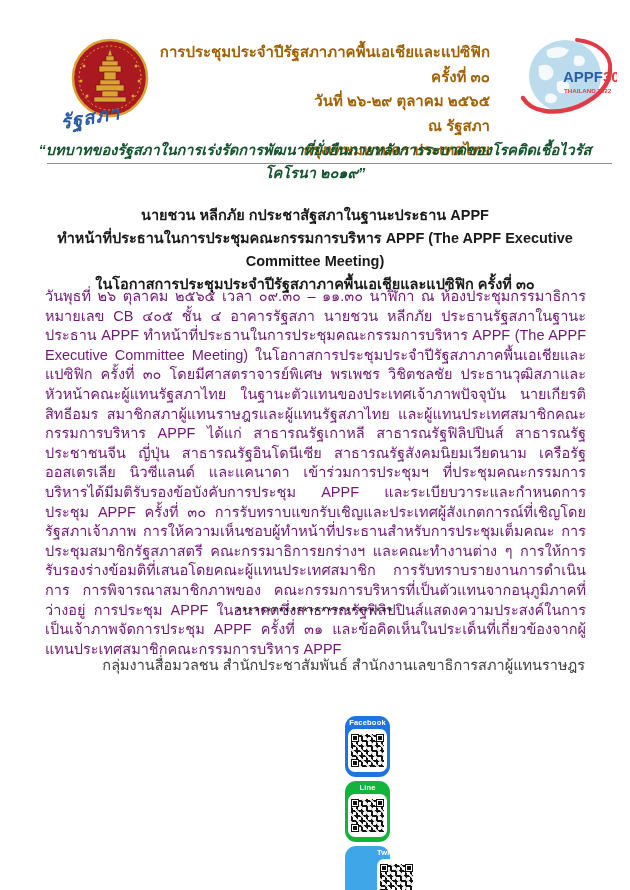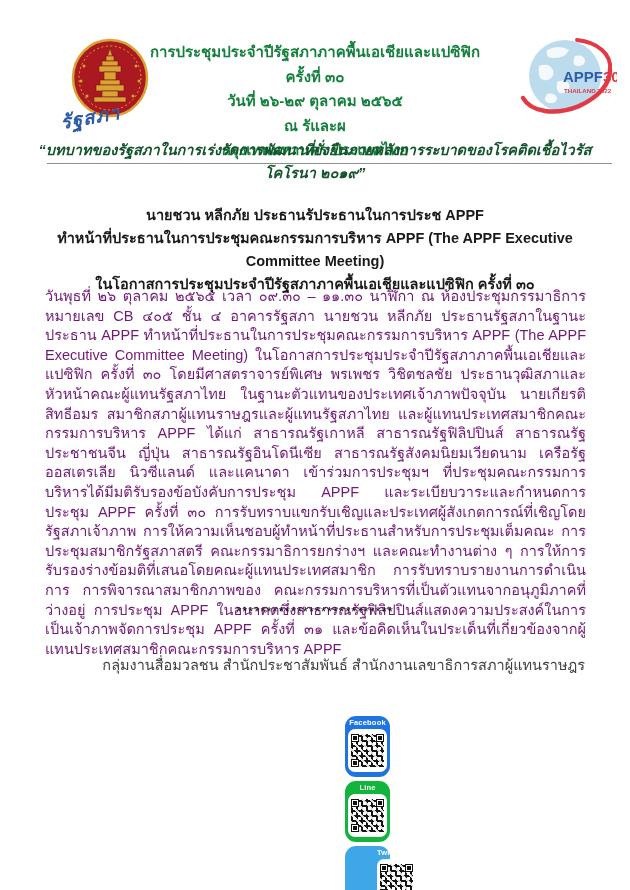--- a/index.html
+++ b/index.html
@@ -16,22 +16,22 @@
   .logo-left{position:absolute;left:60px;top:36px;width:105px;height:100px;}
   .logo-left svg{display:block;}
   .parl-label{
     position:absolute;left:0px;top:66px;
     font-size:19px;font-weight:bold;font-style:italic;
     color:#2b5aa7;transform:rotate(-10deg);
     letter-spacing:1px;
   }
   .header-center{
     position:absolute;left:140px;right:140px;top:40px;
-    text-align:center;font-weight:bold;font-size:15px;
-    line-height:24.5px;color:#15803d;
+    text-align:right;font-weight:bold;font-size:15px;
+    line-height:24.5px;color:#a16207;
   }
   .logo-right{position:absolute;left:517px;top:32px;width:100px;height:95px;}
   
   .quote{
     position:absolute;left:14px;right:14px;top:138px;
     text-align:center;font-weight:bold;font-style:italic;
     font-size:14.5px;color:#14532d;
   }
   .divider{
     position:absolute;left:47px;top:163px;width:565px;height:1px;
@@ -117,21 +117,21 @@
         <circle cx="27" cy="60" r="1.5"></circle>
           <circle cx="73" cy="60" r="1.5"></circle>
       </g>
     </svg>
     <span class="parl-label">รัฐสภา</span>
   </div>
 
   <div class="header-center">
     <div>การประชุมประจำปีรัฐสภาภาคพื้นเอเชียและแปซิฟิก ครั้งที่ ๓๐</div>
     <div>วันที่ ๒๖-๒๙ ตุลาคม ๒๕๖๕</div>
-    <div>ณ รัและผ</div>
+    <div>ณ รัฐสภา</div>
     <div>กรุงเทพมหานคร  ประเทศไทย</div>
   </div>
 
   <div class="logo-right">
     <svg width="100" height="95" viewBox="0 0 100 95">
 
       <path d="M 60 8 C 80 10 95 22 93 38" fill="none" stroke="#e23a44" stroke-width="4" stroke-linecap="round"></path>
 
       <circle cx="48" cy="44" r="36" fill="#bcdcee"></circle>
       <g fill="#ffffff" opacity="0.85">
@@ -148,21 +148,21 @@
         <tspan fill="#2f5ea8">APPF</tspan><tspan fill="#e23a44">30</tspan>
       </text>
       <text x="47" y="61" font-family="Liberation Sans, DejaVu Sans, sans-serif" font-size="6.2" font-weight="bold" fill="#e23a44">THAILAND 2022</text>
     </svg>
   </div>
 
   <div class="quote">“บทบาทของรัฐสภาในการเร่งรัดการพัฒนาที่ยั่งยืนภายหลังการระบาดของโรคติดเชื้อไวรัสโคโรนา ๒๐๑๙”</div>
   <div class="divider"></div>
 
   <div class="title-block">
-    <div>นายชวน หลีกภัย ประธานรัประธานในการประช APPF</div>
+    <div>นายชวน หลีกภัย กประชาสัฐสภาในฐานะประธาน APPF</div>
     <div>ทำหน้าที่ประธานในการประชุมคณะกรรมการบริหาร APPF (The APPF Executive Committee Meeting)</div>
     <div>ในโอกาสการประชุมประจำปีรัฐสภาภาคพื้นเอเชียและแปซิฟิก ครั้งที่ ๓๐</div>
   </div>
 
   <div class="body-par">วันพุธที่ ๒๖ ตุลาคม ๒๕๖๕ เวลา ๐๙.๓๐ – ๑๑.๓๐ นาฬิกา ณ ห้องประชุมกรรมาธิการ หมายเลข CB ๔๐๕ ชั้น ๔ อาคารรัฐสภา นายชวน หลีกภัย ประธานรัฐสภาในฐานะประธาน APPF ทำหน้าที่ประธานในการประชุมคณะกรรมการบริหาร APPF (The APPF Executive Committee Meeting) ในโอกาสการประชุมประจำปีรัฐสภาภาคพื้นเอเชียและแปซิฟิก ครั้งที่ ๓๐ โดยมีศาสตราจารย์พิเศษ พรเพชร วิชิตชลชัย ประธานวุฒิสภาและหัวหน้าคณะผู้แทนรัฐสภาไทย ในฐานะตัวแทนของประเทศเจ้าภาพปัจจุบัน นายเกียรติ สิทธีอมร สมาชิกสภาผู้แทนราษฎรและผู้แทนรัฐสภาไทย และผู้แทนประเทศสมาชิกคณะกรรมการบริหาร APPF ได้แก่ สาธารณรัฐเกาหลี สาธารณรัฐฟิลิปปินส์ สาธารณรัฐประชาชนจีน ญี่ปุ่น สาธารณรัฐอินโดนีเซีย สาธารณรัฐสังคมนิยมเวียดนาม เครือรัฐออสเตรเลีย นิวซีแลนด์ และแคนาดา เข้าร่วมการประชุมฯ ที่ประชุมคณะกรรมการบริหารได้มีมติรับรองข้อบังคับการประชุม APPF และระเบียบวาระและกำหนดการประชุม APPF ครั้งที่ ๓๐ การรับทราบแขกรับเชิญและประเทศผู้สังเกตการณ์ที่เชิญโดยรัฐสภาเจ้าภาพ การให้ความเห็นชอบผู้ทำหน้าที่ประธานสำหรับการประชุมเต็มคณะ การประชุมสมาชิกรัฐสภาสตรี คณะกรรมาธิการยกร่างฯ และคณะทำงานต่าง ๆ การให้การรับรองร่างข้อมติที่เสนอโดยคณะผู้แทนประเทศสมาชิก การรับทราบรายงานการดำเนินการ การพิจารณาสมาชิกภาพของ คณะกรรมการบริหารที่เป็นตัวแทนจากอนุภูมิภาคที่ว่างอยู่ การประชุม APPF ในอนาคตซึ่งสาธารณรัฐฟิลิปปินส์แสดงความประสงค์ในการเป็นเจ้าภาพจัดการประชุม APPF ครั้งที่ ๓๑ และข้อคิดเห็นในประเด็นที่เกี่ยวข้องจากผู้แทนประเทศสมาชิกคณะกรรมการบริหาร APPF</div>
 
   <div class="separator">**************************</div>
 
   <div class="attribution">กลุ่มงานสื่อมวลชน สำนักประชาสัมพันธ์ สำนักงานเลขาธิการสภาผู้แทนราษฎร</div>
 

